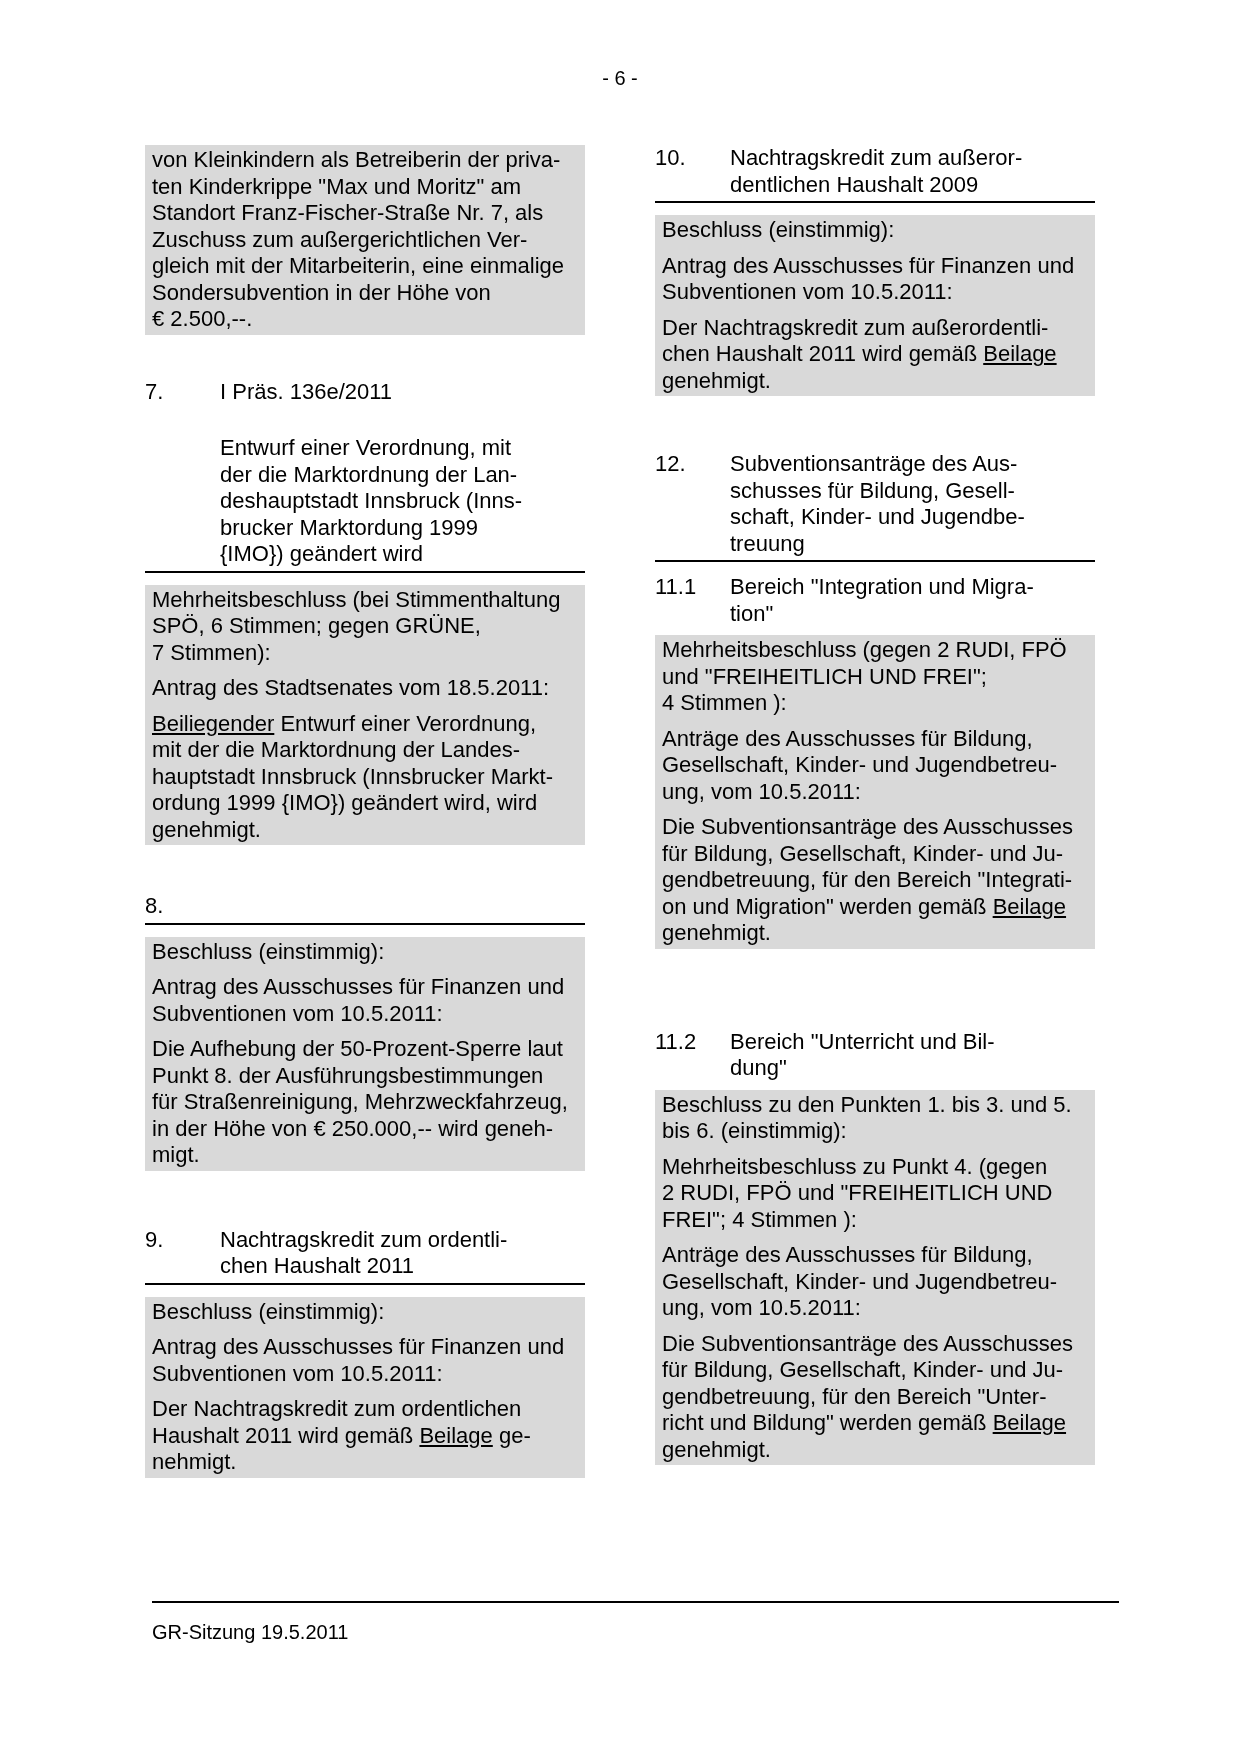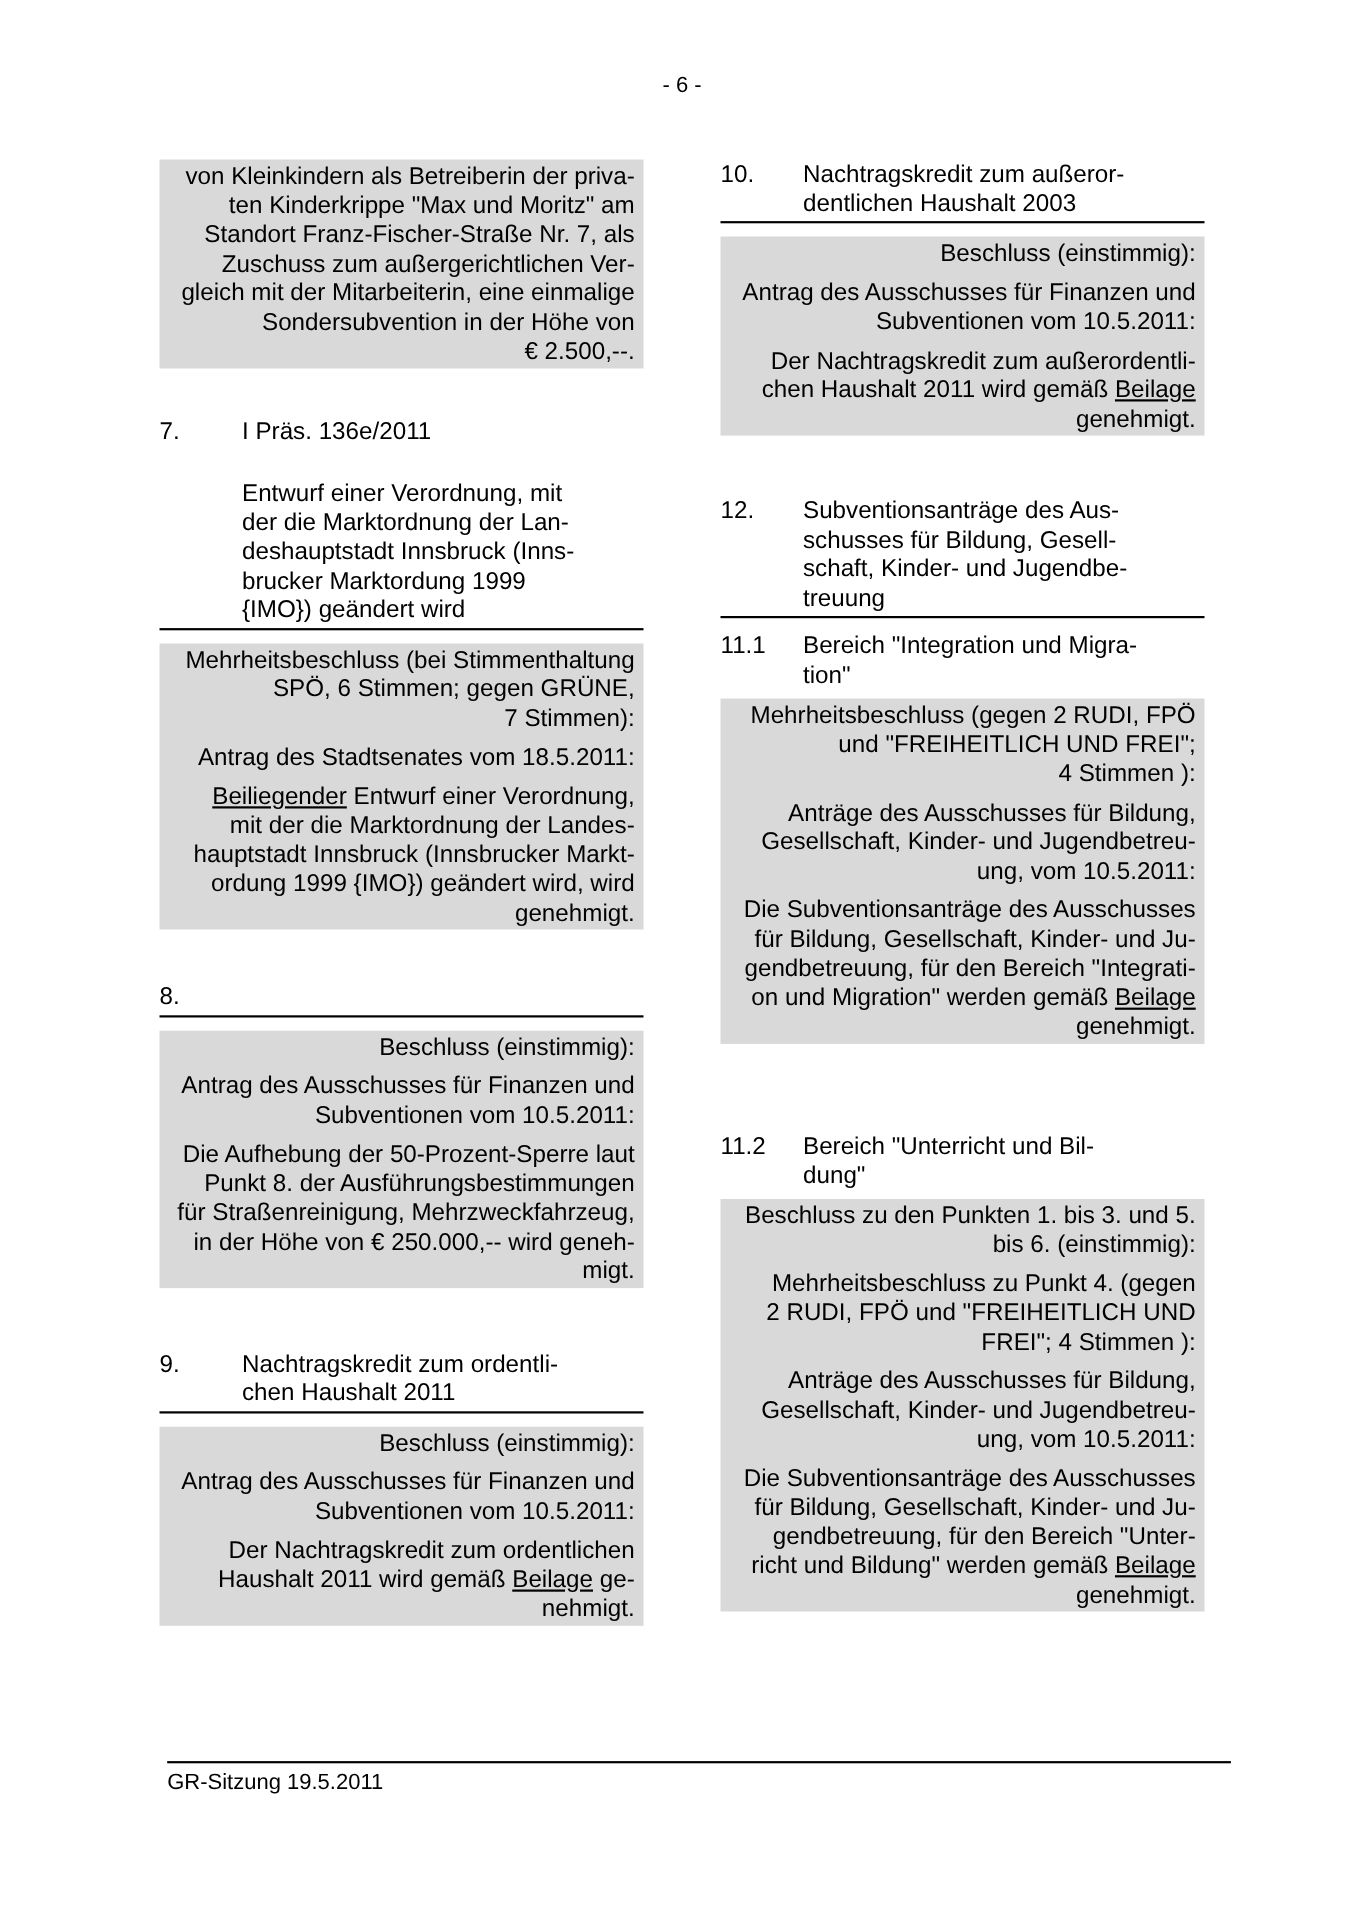--- a/index.html
+++ b/index.html
@@ -17,42 +17,42 @@
   }
   .content{
     position:absolute;left:145px;top:145px;width:950px;
     display:flex;column-gap:70px;
   }
   .col{width:440px;flex:0 0 440px;}
   .gray{
     background:#d9d9d9;
     padding:2px 8px 2px 7px;
   }
-  .gray p{margin:0 0 9px 0;white-space:pre-line;text-align:right;}
+  .gray p{margin:0 0 9px 0;white-space:pre-line;}
   .gray p:last-child{margin-bottom:0;}
   .sect{margin-top:80px;}
   .sect.first{margin-top:0;}
   .sect.mt44{margin-top:44px;}
   .sect.mt48{margin-top:48px;}
   .sect.mt55{margin-top:55px;}
   .sect.mt56{margin-top:56px;}
   .sect.after-rule{margin-top:0;}
   .head{display:flex;}
   .num{width:75px;flex:0 0 75px;}
   .titles{flex:1;}
   .titles p{margin:0;white-space:pre-line;}
   .titles p + p{margin-top:30px;}
   .rule{border-top:2px solid #000;margin-top:3px;margin-bottom:12px;}
   .nohr .gray{margin-top:8px;}
   .u{text-decoration:underline;}
   .footer{
     position:absolute;left:152px;top:1601px;width:967px;
   }
   .footer-rule{border-top:2px solid #000;}
-  .footer-text{font-size:20px;line-height:24px;padding-top:5px;}
+  .footer-text{font-size:20px;line-height:24px;padding-top:17px;}
 </style>
 </head>
 <body>
 
 <div class="page">
 
   <div class="pagenum">- 6 -</div>
 
   <div class="content">
 
@@ -132,21 +132,21 @@
 
     </div>
 
     <div class="col">
 
       <div class="sect first">
         <div class="head">
           <span class="num">10.</span>
           <div class="titles">
             <p>Nachtragskredit zum außeror-
-dentlichen Haushalt 2003</p>
+dentlichen Haushalt 2009</p>
           </div>
         </div>
         <div class="rule"></div>
         <div class="gray">
           <p>Beschluss (einstimmig):</p>
           <p>Antrag des Ausschusses für Finanzen und
 Subventionen vom 10.5.2011:</p>
           <p><span>Der Nachtragskredit zum außerordentli-
 chen Haushalt 2011 wird gemäß </span><span class="u">Beilage</span><span>
 genehmigt.</span></p>

